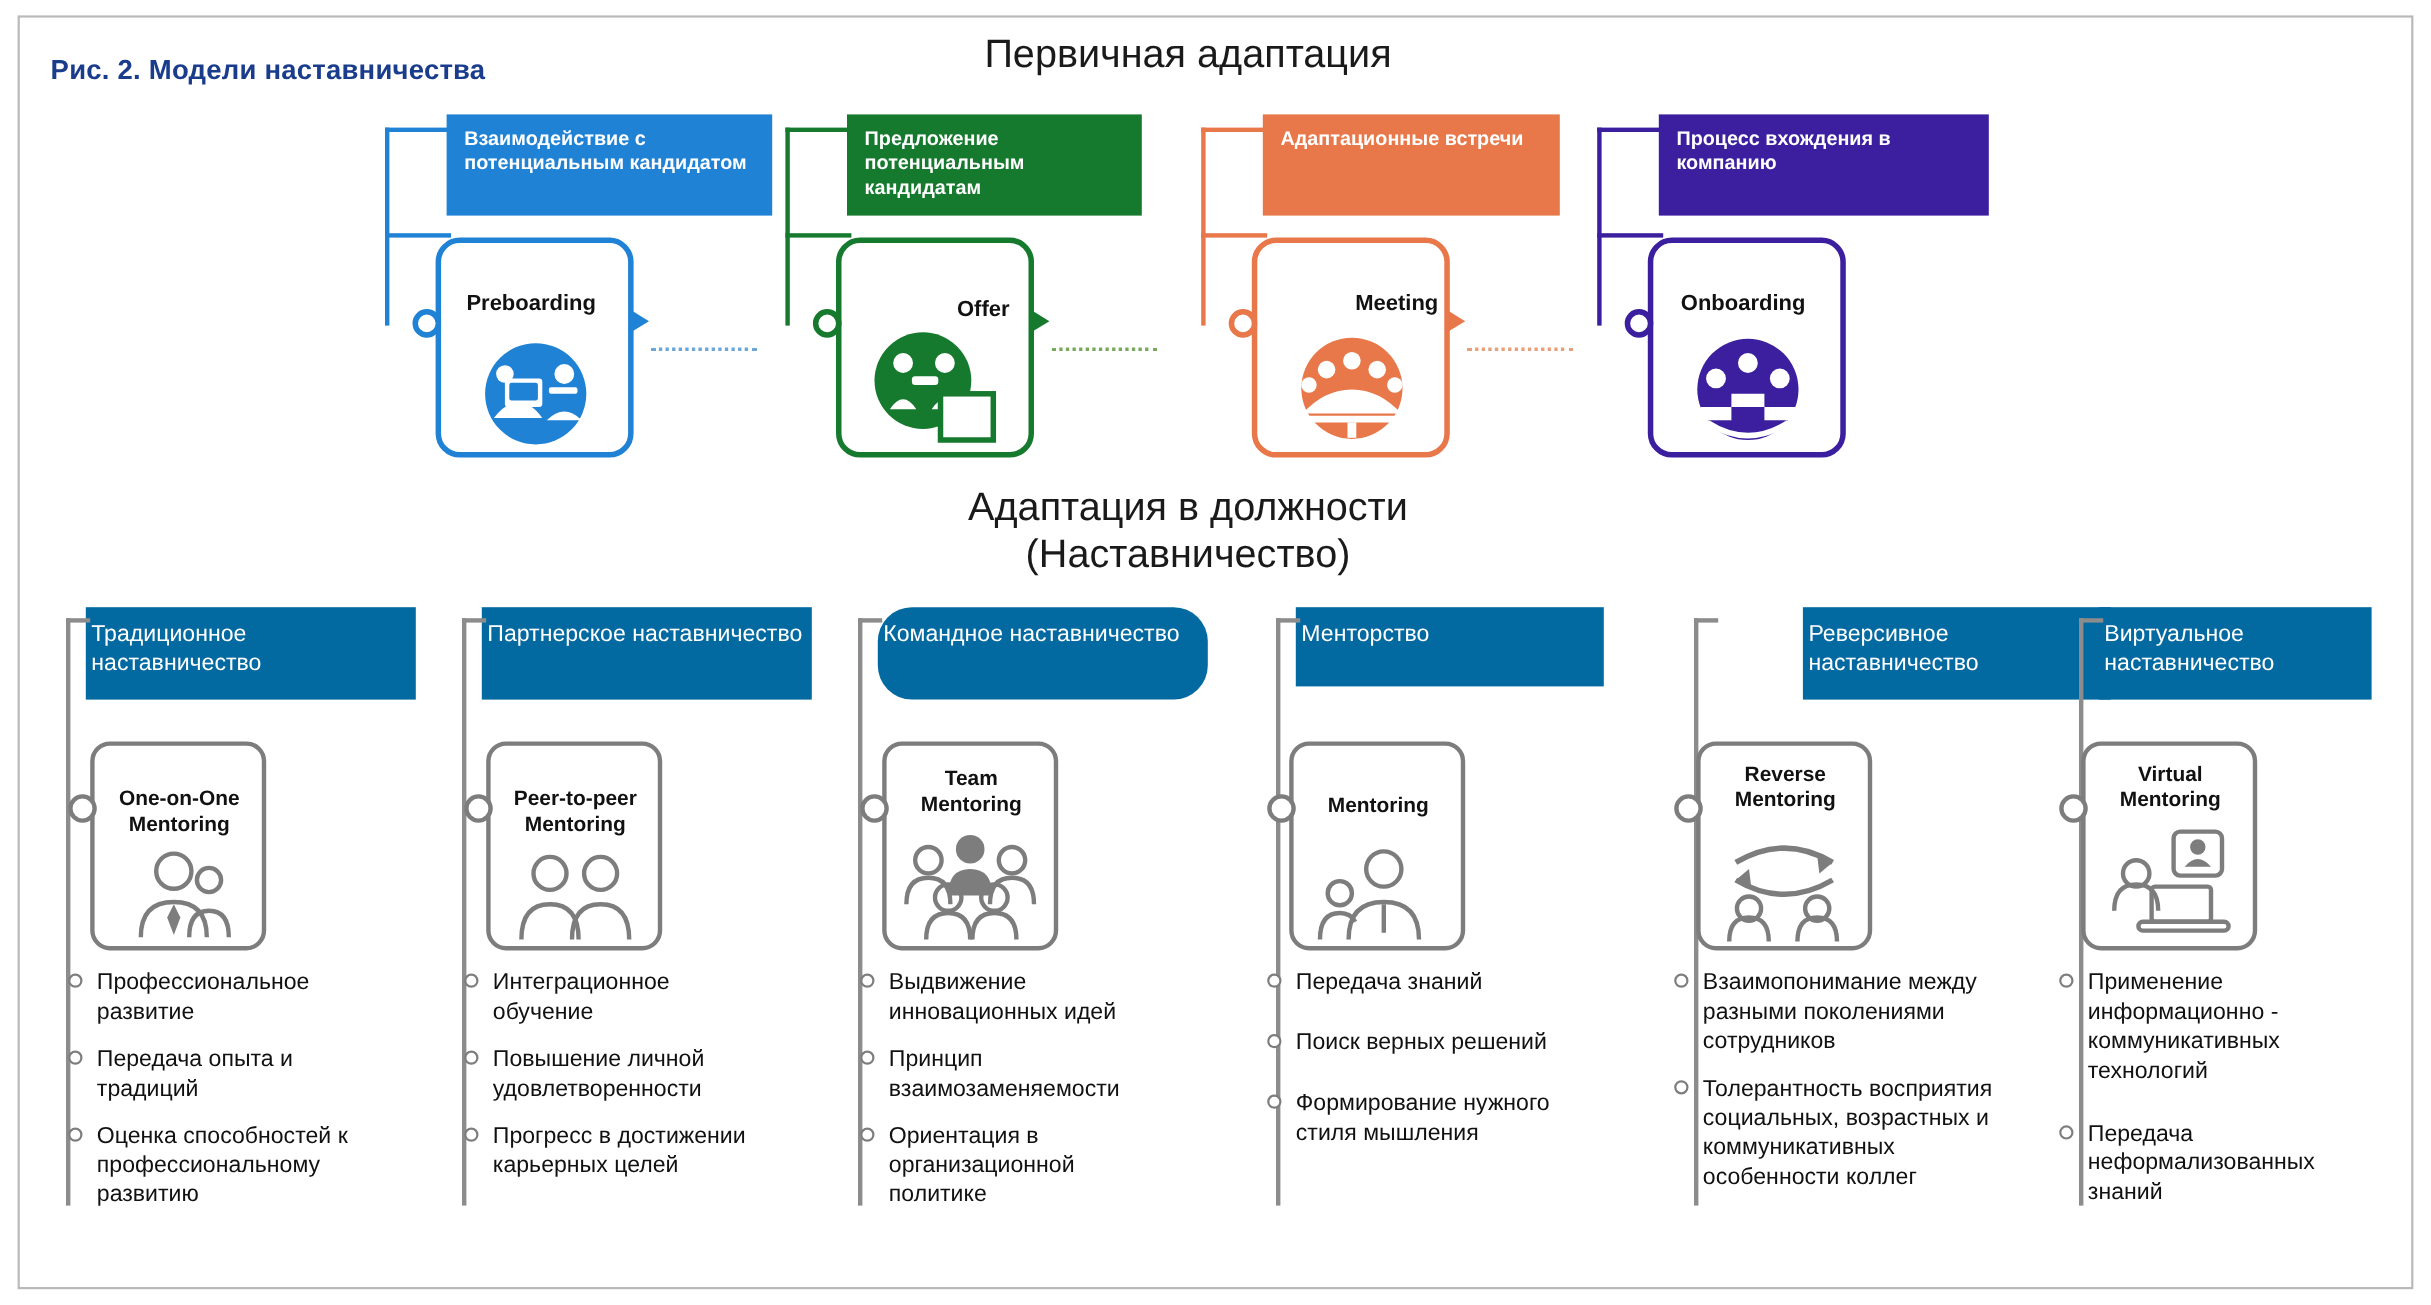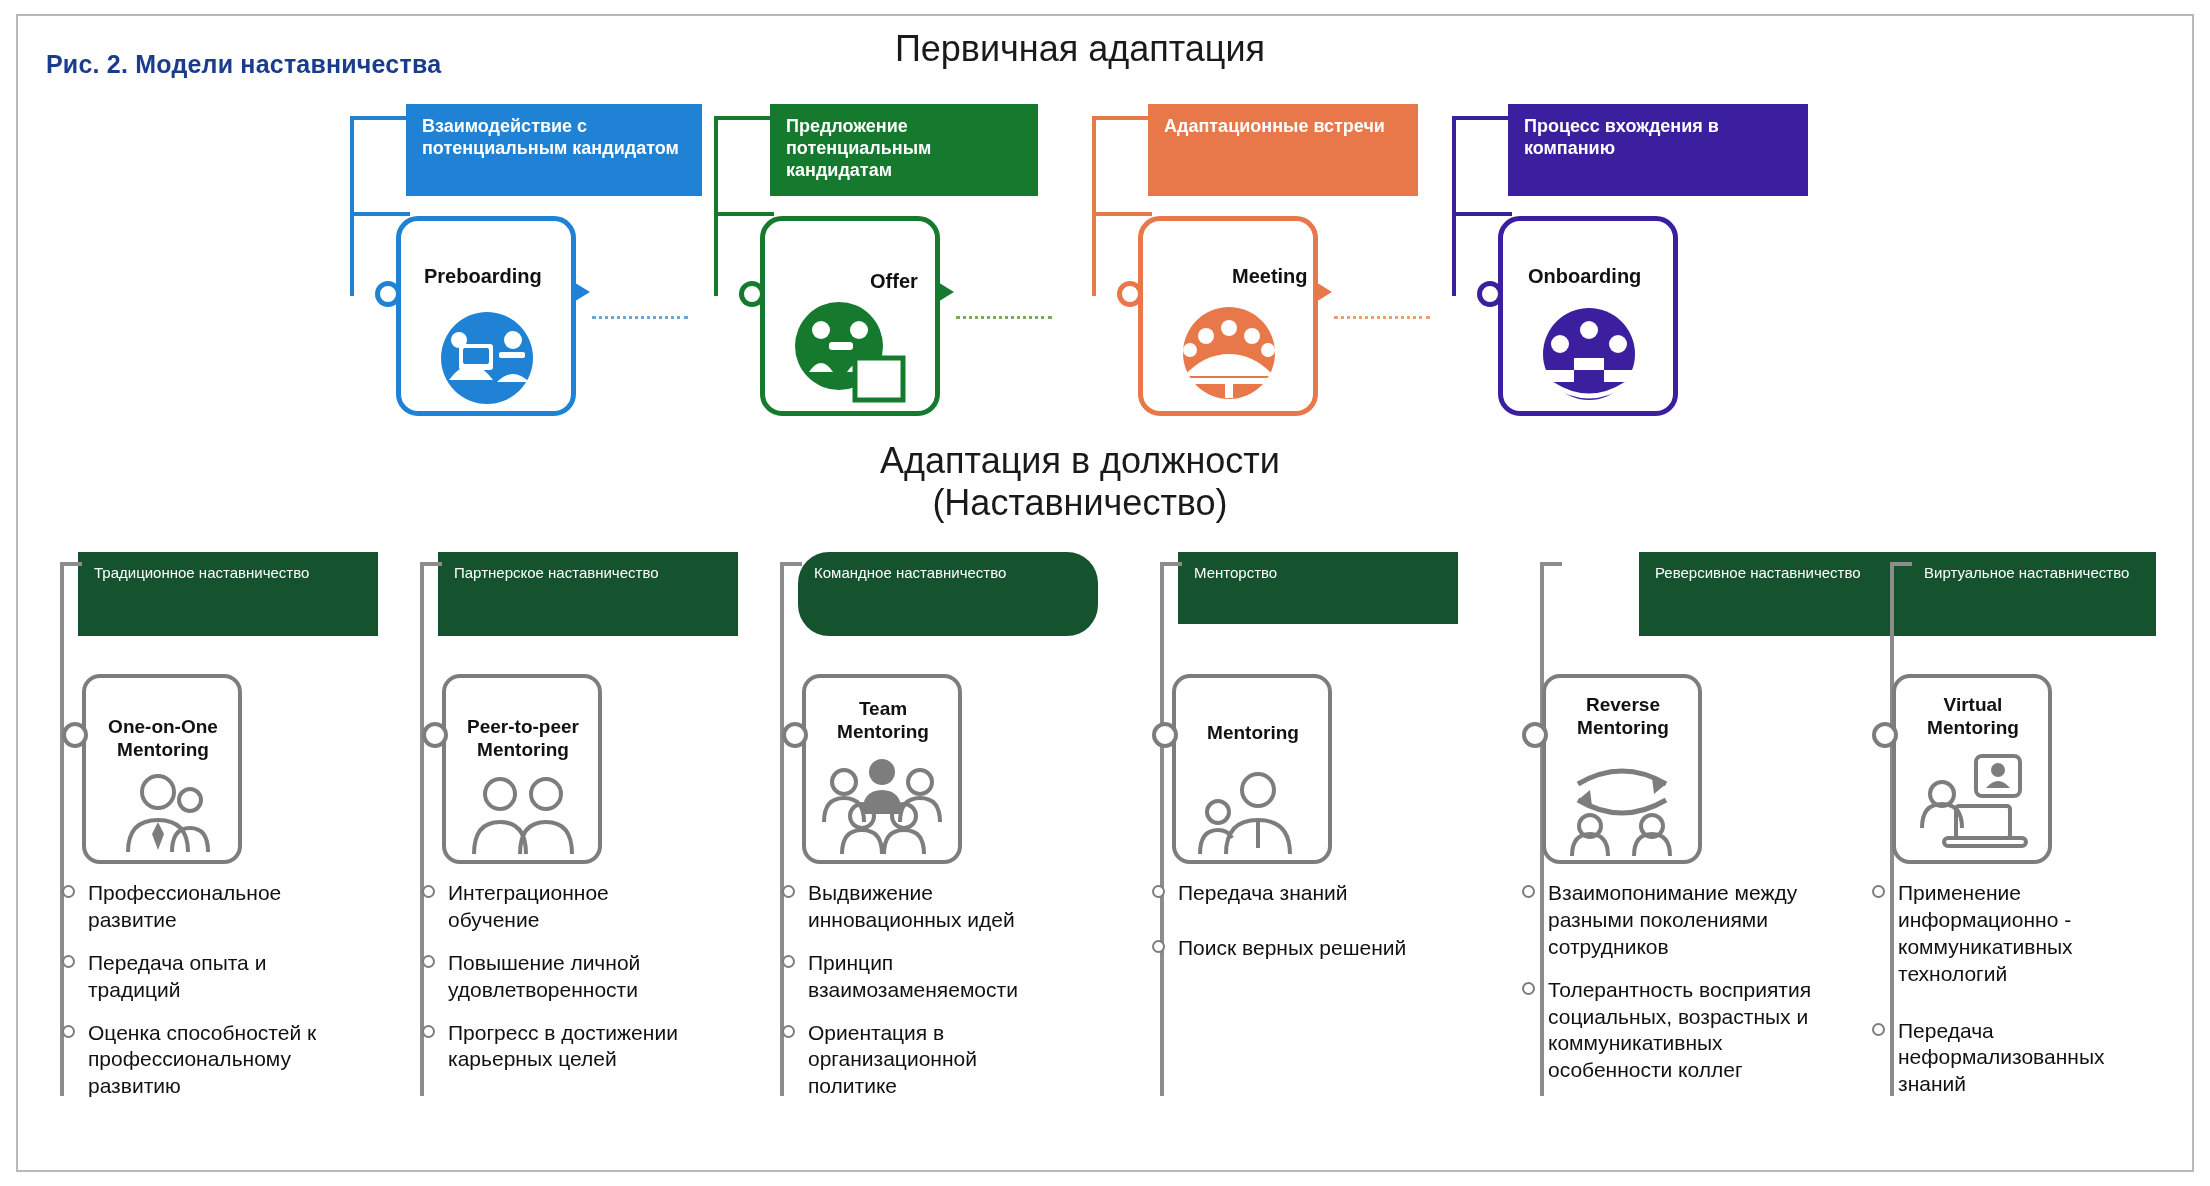--- a/index.html
+++ b/index.html
@@ -15,21 +15,21 @@
   .top-card{position:absolute;color:#fff;font-size:18px;line-height:1.22;padding:12px 14px 12px 16px;box-sizing:border-box;font-weight:700;}
   .stage-box{position:absolute;border:5px solid #000;border-radius:22px;box-sizing:border-box;background:#fff;}
   .stage-label{position:absolute;font-size:20px;font-weight:bold;color:#111;}
   .dot{position:absolute;width:26px;height:26px;border-radius:50%;background:#fff;box-sizing:border-box;}
   .vline{position:absolute;}
   .hline{position:absolute;}
   .dotted{position:absolute;border-top:3px dotted #6aa6d8;}
   .arrow{position:absolute;width:0;height:0;border-top:11px solid transparent;border-bottom:11px solid transparent;}
 
   
-  .model-head{position:absolute;background:#14532d;color:#fff;font-size:15px;line-height:1.25;padding:12px 16px;box-sizing:border-box;}
+  .model-head{position:absolute;background:#0369a1;color:#fff;font-size:21px;line-height:1.25;padding:12px 5px;box-sizing:border-box;}
   .model-box{position:absolute;border:4px solid #7d7d7d;border-radius:18px;background:#fff;box-sizing:border-box;}
   .model-box-label{position:absolute;font-size:19px;font-weight:bold;color:#111;line-height:1.2;text-align:center;}
   .bullet-list{position:absolute;font-size:21px;color:#111;line-height:1.28;}
   .bullet{position:relative;padding-left:26px;margin-bottom:16px;}
   .bullet:before{content:"";position:absolute;left:0;top:5px;width:13px;height:13px;border:2px solid #7d7d7d;border-radius:50%;background:#fff;box-sizing:border-box;}
   .grayline{position:absolute;background:#8c8c8c;}
   svg{display:block;}
 </style>
 </head>
 <body>
@@ -226,20 +226,21 @@
       <circle cx="62" cy="24" r="16" fill="none" stroke="#7d7d7d" stroke-width="4"></circle>
       <path d="M30 88 q0 -34 32 -34 q32 0 32 34" fill="none" stroke="#7d7d7d" stroke-width="4"></path>
       <path d="M62 56 v26" stroke="#7d7d7d" stroke-width="4"></path>
       <circle cx="22" cy="46" r="11" fill="none" stroke="#7d7d7d" stroke-width="4"></circle>
       <path d="M4 88 q0 -24 18 -24 q10 0 14 8" fill="none" stroke="#7d7d7d" stroke-width="4"></path>
     </svg>
   </div>
   <div class="bullet-list" style="left:1152px;top:880px;width:300px;">
     <div class="bullet" style="margin-bottom:28px;">Передача знаний</div>
     <div class="bullet" style="margin-bottom:28px;">Поиск верных решений</div>
+    <div class="bullet">Формирование нужного стиля мышления</div>
   </div>
 
   <div class="model-head" style="left:1639px;top:552px;width:280px;height:84px;">
     <span>Реверсивное наставничество</span>
   </div>
   <div class="grayline" style="left:1540px;top:562px;width:4px;height:534px;"></div>
   <div class="grayline" style="left:1540px;top:562px;width:22px;height:4px;"></div>
   <div class="model-box" style="left:1542px;top:674px;width:160px;height:190px;"></div>
   <div class="dot" style="left:1522px;top:722px;border:4px solid #7d7d7d;"></div>
   <div class="model-box-label" style="left:1552px;top:694px;width:142px;">Reverse Mentoring</div>

